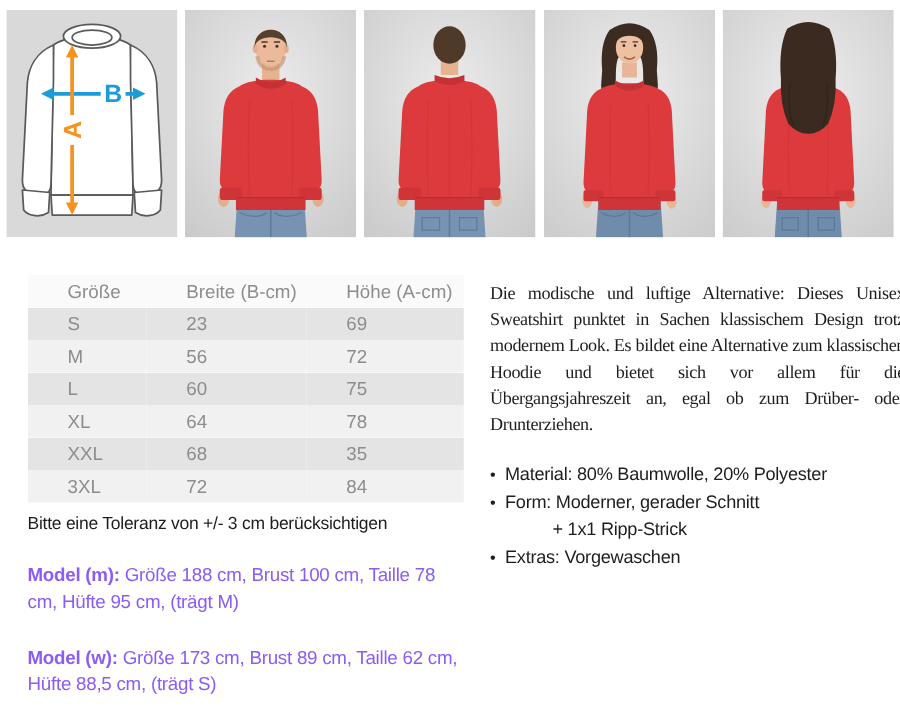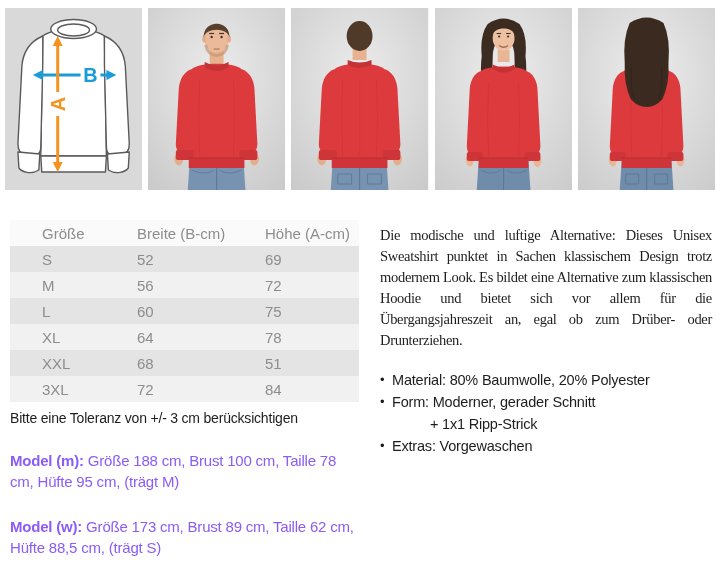--- a/index.html
+++ b/index.html
@@ -7,21 +7,21 @@
     width:720px;height:570px;background:#ffffff;overflow:hidden;
     font-family:"Liberation Sans", sans-serif;color:#1e1e1e;
   }
   .page{width:720px;height:570px;position:relative;}
   
   .strip{display:flex;gap:6px;margin:8px 5px 0 5px;height:182px;}
   .panel{flex:1;margin:0;padding:0;position:relative;overflow:hidden;}
   .panel svg{display:block;width:100%;height:100%;}
   svg text{font-family:"Liberation Sans", sans-serif;font-weight:bold;}
   
-  .content{display:flex;margin-top:30px;padding:0 0 0 10px;}
+  .content{display:flex;margin-top:30px;padding:0 0 0 10px;margin-left:12px;}
   .left-col{width:349px;flex:none;}
   .right-col{width:332px;margin-left:21px;flex:none;padding-top:5px;}
   
   .size-table{width:349px;border-collapse:collapse;font-size:15px;color:#8d8d8d;table-layout:fixed;}
   .size-table col.c1{width:95px;}
   .size-table col.c2{width:128px;}
   .size-table th,.size-table td{
     height:26px;padding:0 0 0 32px;text-align:left;font-weight:normal;
     white-space:nowrap;overflow:hidden;
   }
@@ -229,42 +229,42 @@
         <thead>
           <tr>
             <th>Größe</th>
             <th>Breite (B-cm)</th>
             <th>Höhe (A-cm)</th>
           </tr>
         </thead>
         <tbody>
           <tr>
             <td>S</td>
-            <td>52</td>
+            <td>23</td>
             <td>69</td>
           </tr>
           <tr>
             <td>M</td>
             <td>56</td>
             <td>72</td>
           </tr>
           <tr>
             <td>L</td>
             <td>60</td>
             <td>75</td>
           </tr>
           <tr>
             <td>XL</td>
             <td>64</td>
             <td>78</td>
           </tr>
           <tr>
             <td>XXL</td>
             <td>68</td>
-            <td>51</td>
+            <td>35</td>
           </tr>
           <tr>
             <td>3XL</td>
             <td>72</td>
             <td>84</td>
           </tr>
         </tbody>
       </table>
 
       <p class="tolerance">Bitte eine Toleranz von +/- 3 cm berücksichtigen</p>

